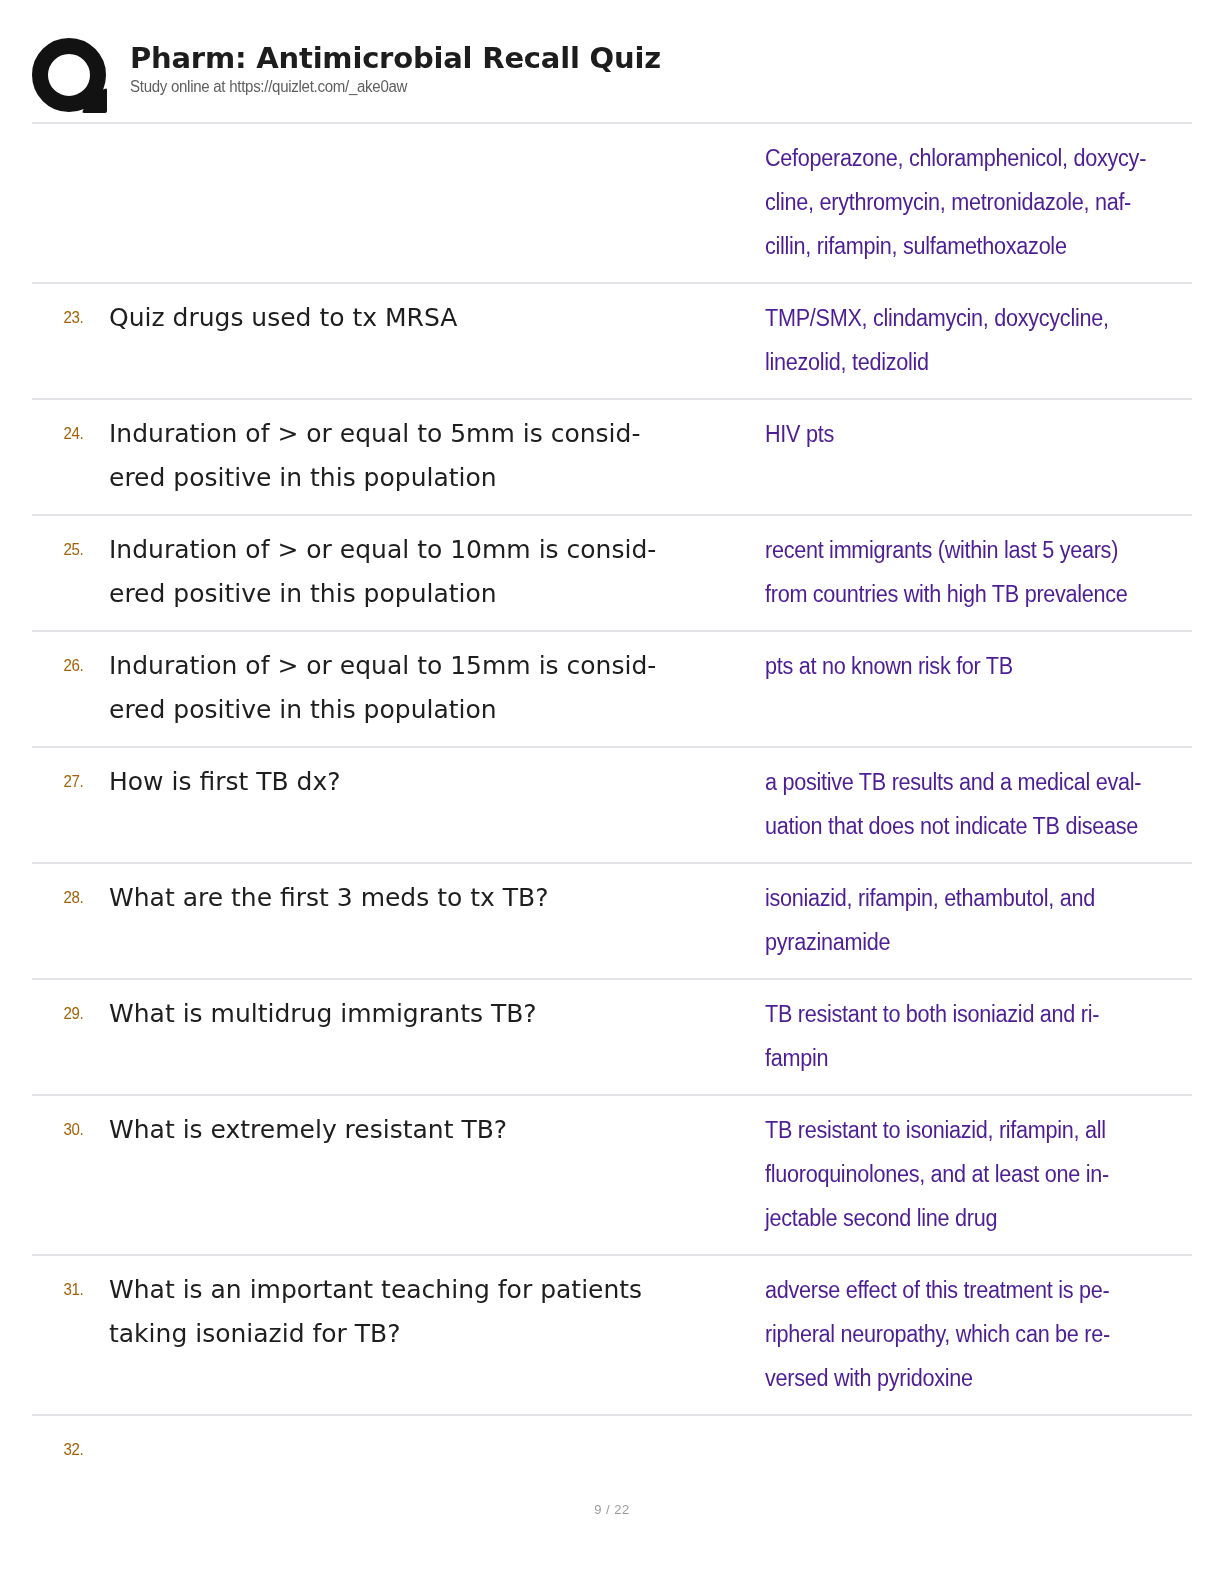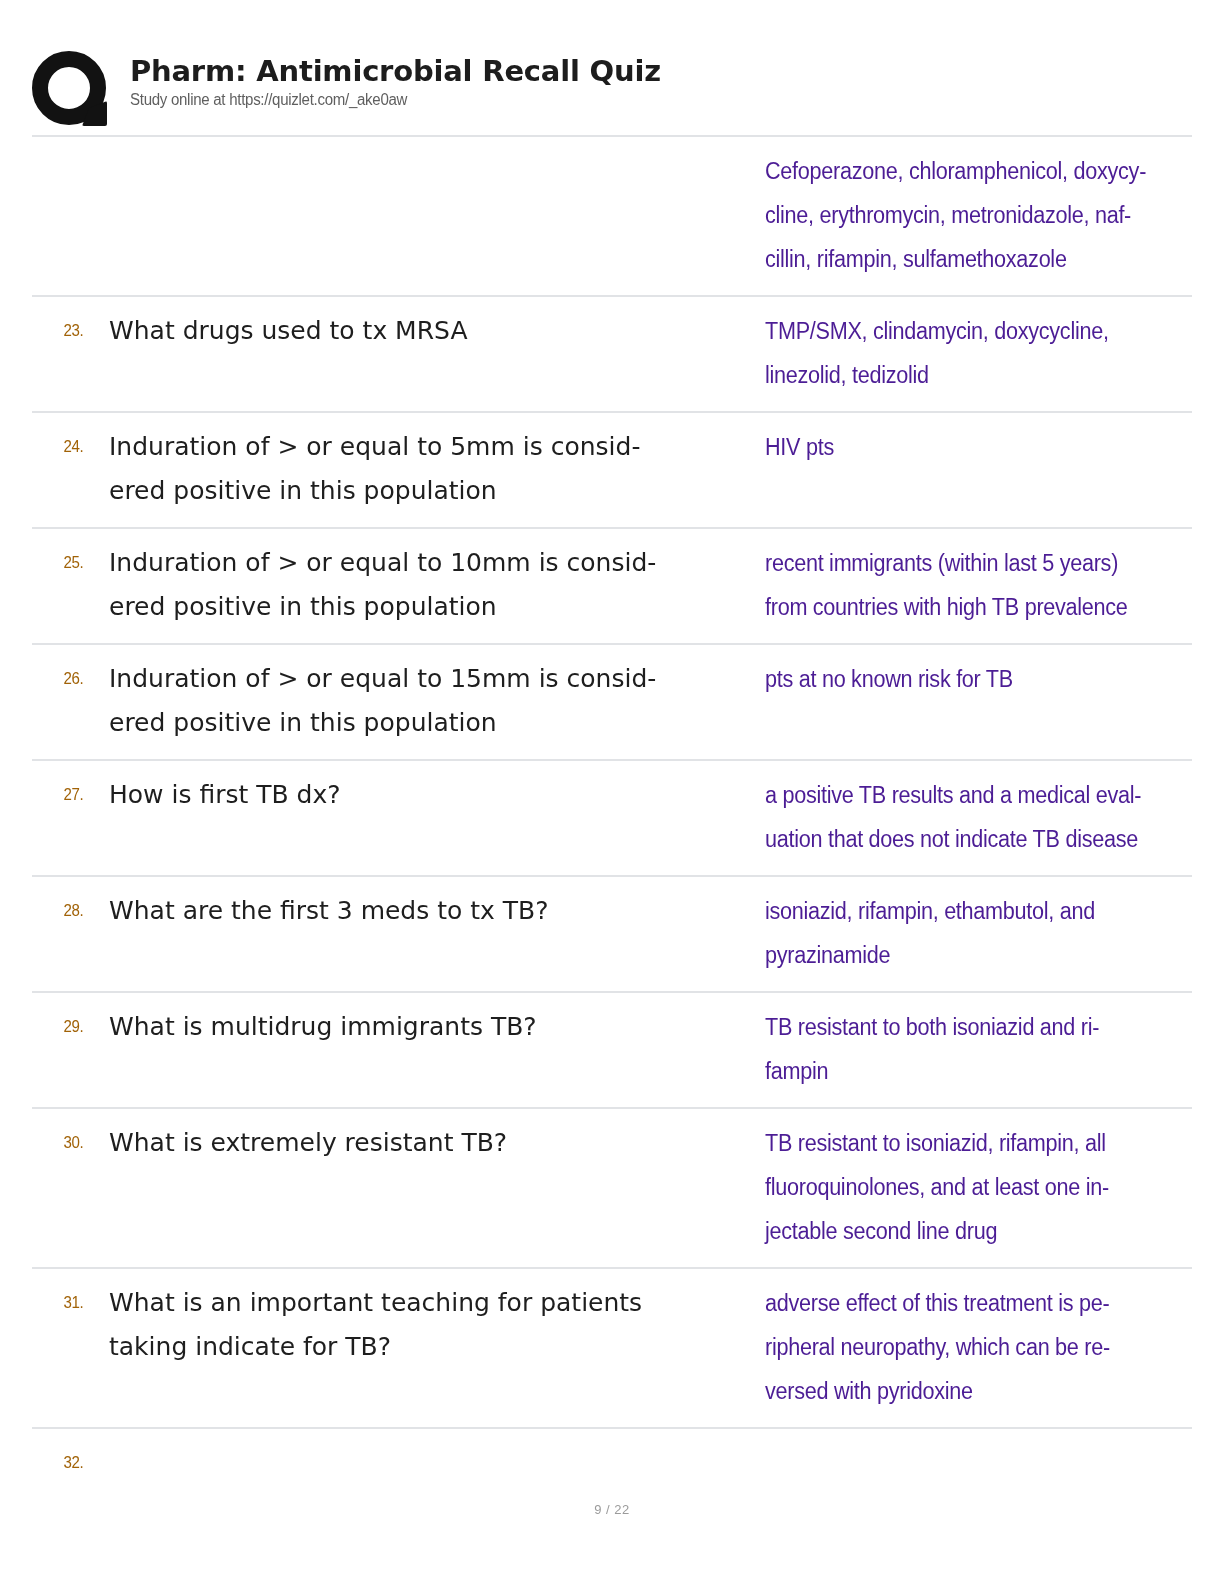--- a/index.html
+++ b/index.html
@@ -5,21 +5,21 @@
   * { box-sizing: border-box; }
   html, body { margin: 0; padding: 0; }
   body {
     width: 1224px;
     height: 1584px;
     background: #ffffff;
     font-family: "Liberation Sans", sans-serif;
     position: relative;
     overflow: hidden;
   }
-  .page { padding: 13px 32px; }
+  .page { padding: 0 32px; }
 
   
   .header {
     display: flex;
     align-items: flex-start;
     gap: 24px;
     padding-top: 36px;
     padding-bottom: 10px;
     border-bottom: 2px solid #e1e3e6;
   }
@@ -124,21 +124,21 @@
     <div class="question"></div>
     <div class="answer"><span class="cond">Cefoperazone, chloramphenicol, doxycy-
 cline, erythromycin, metronidazole, naf-
 cillin, rifampin, sulfamethoxazole</span></div>
   </div>
 
   <div class="row">
     <div class="num">
         <span class="cond">23.</span>
       </div>
-    <div class="question">What drugs used to tx MRSA</div>
+    <div class="question">Quiz drugs used to tx MRSA</div>
     <div class="answer"><span class="cond">TMP/SMX, clindamycin, doxycycline,
 linezolid, tedizolid</span></div>
   </div>
 
   <div class="row">
     <div class="num">
         <span class="cond">24.</span>
       </div>
     <div class="question">Induration of &gt; or equal to 5mm is consid-
 ered positive in this population</div>
@@ -199,21 +199,21 @@
     <div class="answer"><span class="cond">TB resistant to isoniazid, rifampin, all
 fluoroquinolones, and at least one in-
 jectable second line drug</span></div>
   </div>
 
   <div class="row">
     <div class="num">
         <span class="cond">31.</span>
       </div>
     <div class="question">What is an important teaching for patients
-taking indicate for TB?</div>
+taking isoniazid for TB?</div>
     <div class="answer"><span class="cond">adverse effect of this treatment is pe-
 ripheral neuropathy, which can be re-
 versed with pyridoxine</span></div>
   </div>
 
   <div class="row">
     <div class="num">
         <span class="cond">32.</span>
       </div>
     <div class="question"></div>

